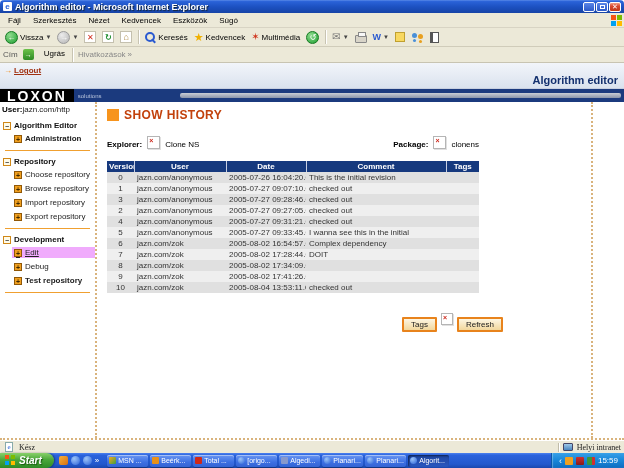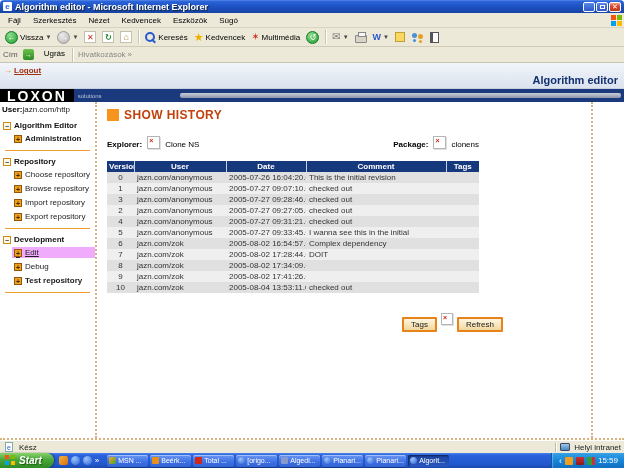--- a/index.html
+++ b/index.html
@@ -115,21 +115,21 @@
   table.history td { padding:1px 3px; color:#333; white-space:nowrap; overflow:hidden; }
   table.history td:first-child { text-align:center; }
   table.history tbody tr:nth-child(odd) { background:#e0e0e0; }
   table.history tbody tr:nth-child(even) { background:#efefef; }
 
   .btn-row { margin-top:20px; margin-left:295px; display:flex; align-items:flex-end; gap:8px; }
   .btn-row .broken.small { margin-bottom:7px; margin-left:-4px; margin-right:-4px; }
   .obtn { font-size:8px; font-family:inherit; background:linear-gradient(180deg,#fdf6e2,#f2d79c); border:2px solid #e8831c; padding:1px 7px; color:#1a1a1a; border-radius:1px; }
 
   
-  .statusbar { height:13px; flex:none; display:flex; align-items:center; gap:4px; background:#ece9d8; border-top:1px solid #fff; font-size:8px; padding:0 3px; color:#222; }
+  .statusbar { height:13px; flex:none; display:flex; align-items:center; gap:4px; background:#ece9d8; border-top:1px solid #fff; font-size:8px; padding:0 3px; color:#222;font-family:Liberation Serif, serif; }
   .sb-fill { flex:1; }
   .sb-sep { width:1px; height:9px; background:#c0bcaa; box-shadow:1px 0 0 #fff; }
   .intranet-ico { width:10px; height:8px; background:linear-gradient(180deg,#9ec8e8,#4a86c0); border:1px solid #446; border-radius:1px; }
 
   
   .taskbar { height:15px; flex:none; display:flex; align-items:stretch;
     background:linear-gradient(180deg,#4d82ef 0%,#2a62dc 15%,#2258cd 75%,#1a47ad 100%); }
   .start { display:flex; align-items:center; gap:3px; padding:0 12px 0 5px; flex:none;
     background:linear-gradient(180deg,#88d06a,#4aa73a 45%,#2e8b26); border-radius:0 9px 9px 0;
     color:#fff; font-weight:bold; font-style:italic; font-size:10px; text-shadow:1px 1px 1px #1a5a10; box-shadow:1px 0 2px rgba(0,0,0,.4); }

